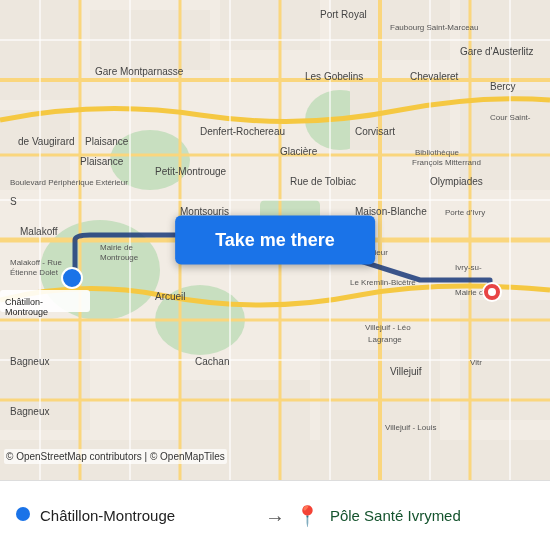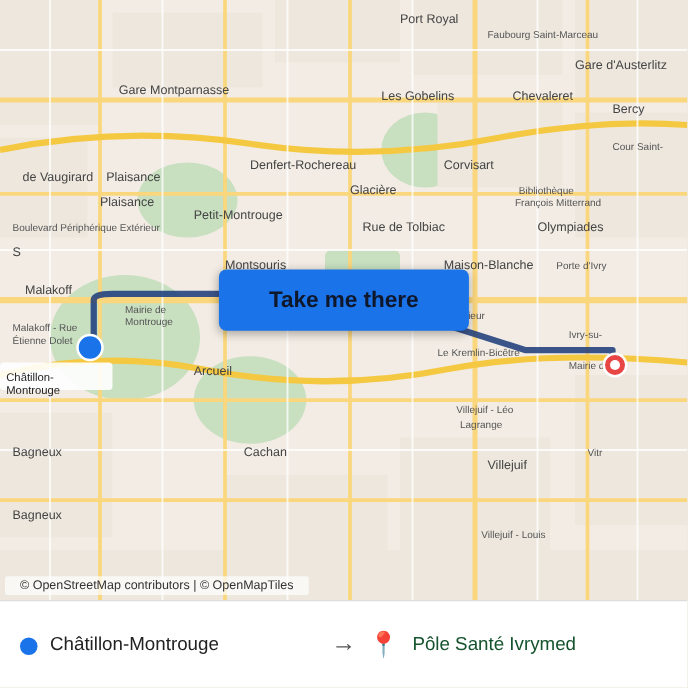--- a/index.html
+++ b/index.html
@@ -37,58 +37,58 @@
     #button-overlay {
       position: absolute;
       top: 50%;
       left: 50%;
       transform: translate(-50%, -50%);
       z-index: 10;
     }
 
     #take-me-there-btn {
       background: #1a73e8;
-      color: #0f172a;
+      color: #ffffff;
       border: none;
       border-radius: 6px;
       padding: 14px 40px;
       font-size: 18px;
       font-weight: bold;
       cursor: pointer;
       white-space: nowrap;
       box-shadow: 0 2px 8px rgba(0,0,0,0.3);
     }
 
     
     #attribution {
       position: absolute;
-      bottom: 4px;
+      bottom: 16px;
       left: 4px;
       font-size: 10px;
       color: #333;
       background: rgba(255,255,255,0.7);
-      padding: 2px 12px;
+      padding: 2px 2px;
       border-radius: 2px;
     }
 
     
     #bottom-bar {
       width: 550px;
       height: 70px;
       background: white;
       display: flex;
       align-items: center;
       border-top: 1px solid #ddd;
       padding: 0 16px;
       gap: 0;
     }
 
     #origin-section {
       display: flex;
-      align-items: flex-end;
+      align-items: flex-start;
       gap: 10px;
       flex: 1;
     }
 
     #origin-dot {
       width: 14px;
       height: 14px;
       border-radius: 50%;
       background: #1a73e8;
       flex-shrink: 0;

